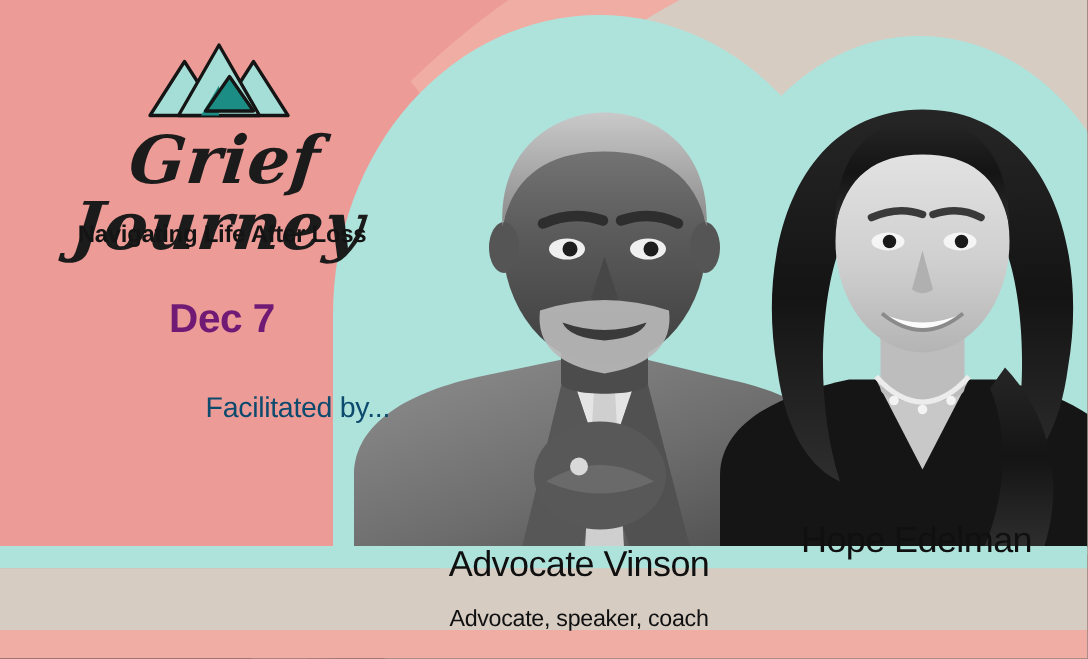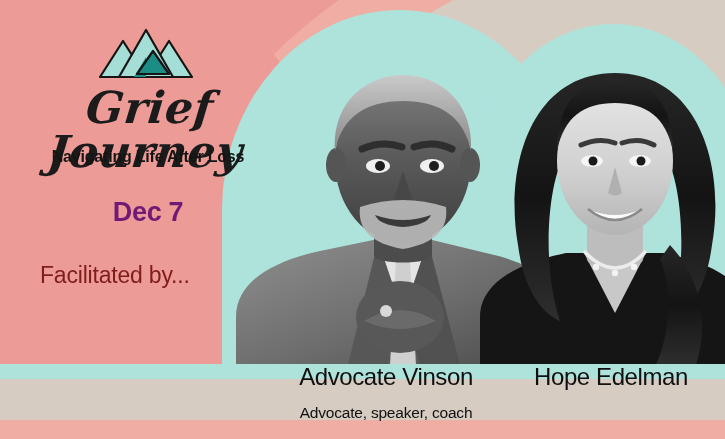--- a/index.html
+++ b/index.html
@@ -111,39 +111,39 @@
     text-align:center;
     font-size:27px;
     font-weight:700;
     color:#701a75;
     letter-spacing:-0.3px;
   }
 
   .facilitated {
     position:absolute; left:40px; top:262px;
     width:220px;
-    text-align:left;
-    font-size:23px;
+    text-align:right;
+    font-size:19px;
     font-weight:400;
-    color:#7f1d1d;
+    color:#0c4a6e;
     letter-spacing:-0.2px;
   }
 
   
   .speaker { position:absolute; text-align:center; color:#101010; }
   .speaker .sp-name {
     font-size:24px; font-weight:400; letter-spacing:-0.4px;
     line-height:1.05;
   }
   .speaker .sp-role {
     font-size:15.5px; font-weight:400; letter-spacing:-0.2px;
     line-height:1.15; margin-top:15px;
   }
   .sp-bradley { left:255px; top:364px; width:262px; }
-  .sp-hope    { left:497px; top:364px; width:228px; }
+  .sp-hope    { left:497px; top:348px; width:228px; }
 </style>
 </head>
 <body>
 
 <div class="canvas">
 
   <div class="arc arc-pink2"></div>
   <div class="arc arc-beige"></div>
   <div class="left-wedge"></div>
   <div class="left-wedge2"></div>

